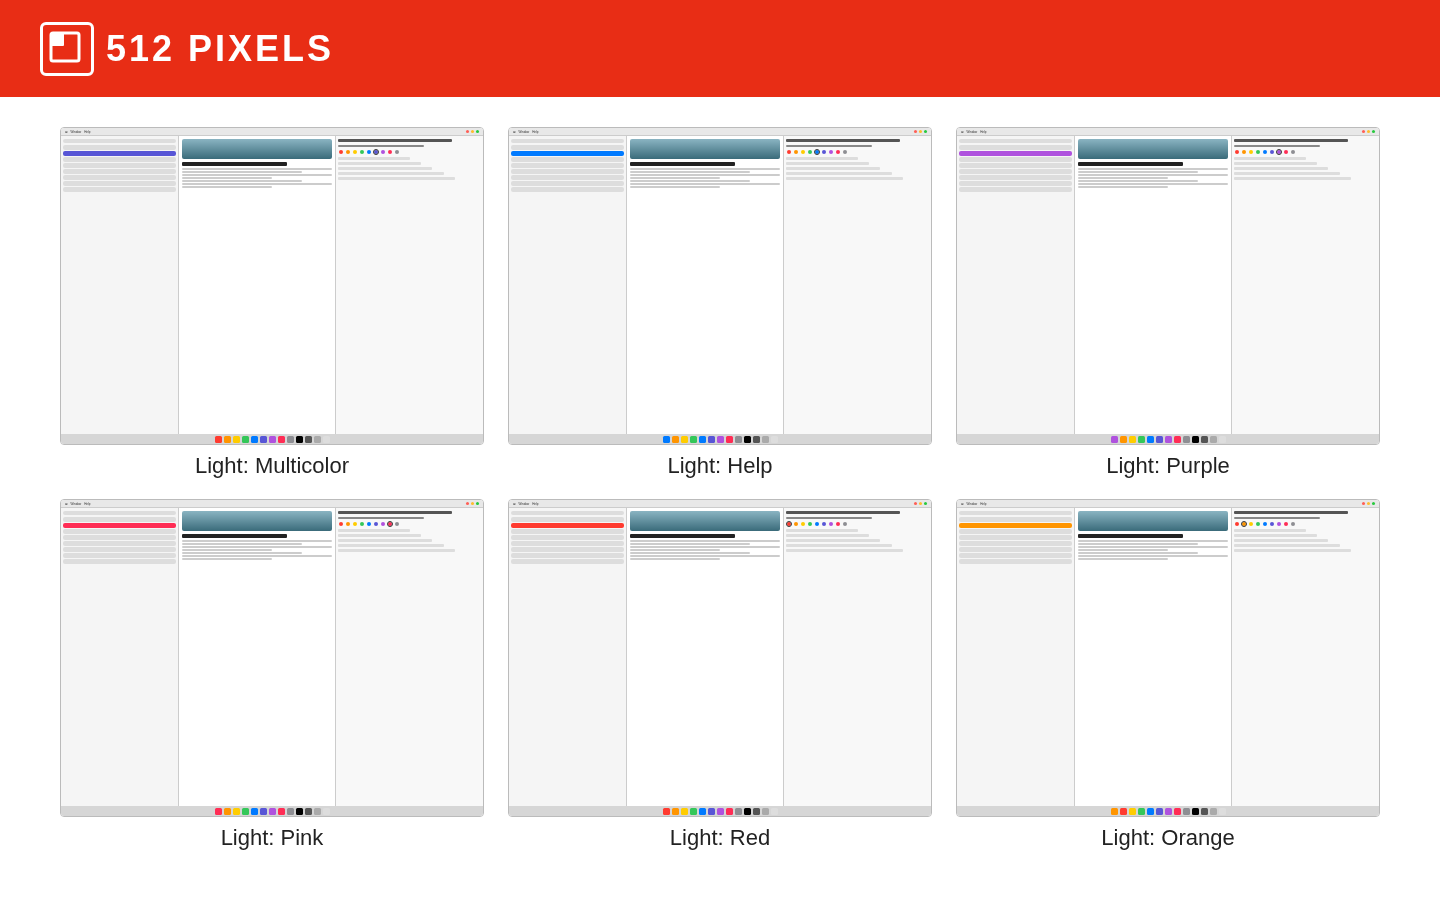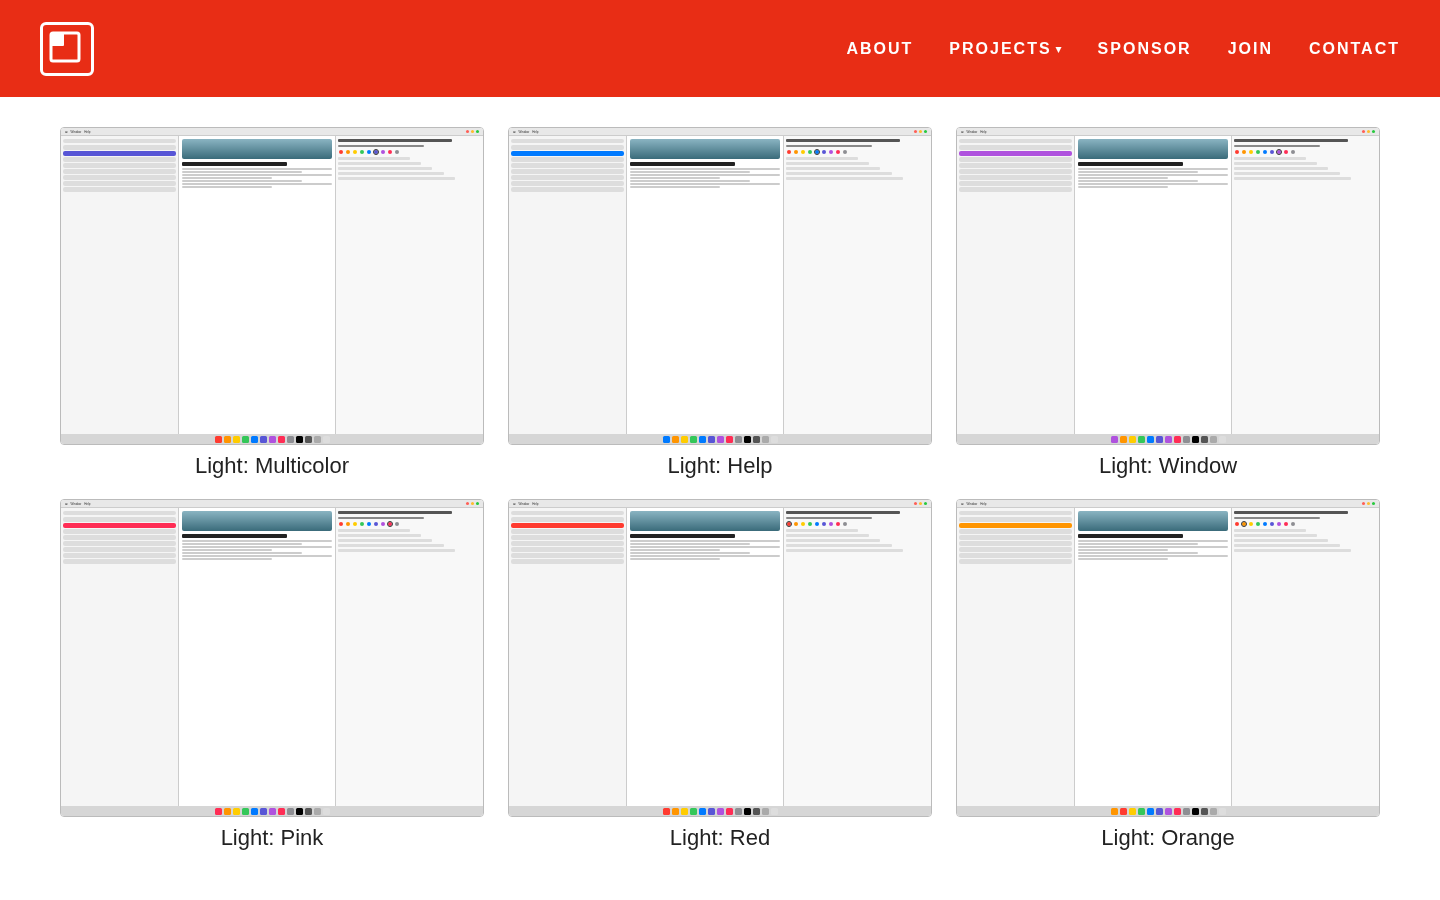--- a/index.html
+++ b/index.html
@@ -202,31 +202,22 @@
 <body>
 
 <header class="header">
   <div class="logo-area">
     <div class="logo-icon">
       <svg viewBox="0 0 36 36" fill="none" xmlns="http://www.w3.org/2000/svg">
         <rect x="2" y="2" width="28" height="28" rx="2" stroke="white" stroke-width="3" fill="none"></rect>
         <rect x="2" y="2" width="13" height="13" rx="1" fill="white"></rect>
       </svg>
     </div>
+    <span class="logo-text">512 PIXELS</span>
   </div>
-  <nav class="nav">
-    <a href="#">ABOUT</a>
-    <div class="projects-item">
-      <a href="#">PROJECTS</a>
-      <span class="dropdown-arrow">▾</span>
-    </div>
-    <a href="#">SPONSOR</a>
-    <a href="#">JOIN</a>
-    <a href="#">CONTACT</a>
-  </nav>
 </header>
 
 <main class="main-content">
 
   <div class="screenshots-grid" id="screenshots-grid">
 
   <div class="screenshot-item">
         <div class="screenshot-thumb">
           <div class="mock-screen">
             <div class="mock-menubar">
@@ -445,21 +436,21 @@
               <div class="mock-dock-icon" style="background: rgb(175, 82, 222); border-radius: 1.5px;"></div>
               <div class="mock-dock-icon" style="background: rgb(255, 45, 85); border-radius: 1.5px;"></div>
               <div class="mock-dock-icon" style="background: rgb(142, 142, 147); border-radius: 1.5px;"></div>
               <div class="mock-dock-icon" style="background: rgb(0, 0, 0); border-radius: 1.5px;"></div>
               <div class="mock-dock-icon" style="background: rgb(85, 85, 85); border-radius: 1.5px;"></div>
               <div class="mock-dock-icon" style="background: rgb(170, 170, 170); border-radius: 1.5px;"></div>
               <div class="mock-dock-icon" style="background: rgb(221, 221, 221); border-radius: 1.5px;"></div>
             </div>
           </div>
         </div>
-        <div class="screenshot-label">Light: Window</div>
+        <div class="screenshot-label">Light: Purple</div>
       </div>
       <div class="screenshot-item">
         <div class="screenshot-thumb">
           <div class="mock-screen">
             <div class="mock-menubar">
               <span>⊞</span>
               <span>Window</span>
               <span>Help</span>
               <div style="display: flex; gap: 2px; margin-left: auto; align-items: center;">
                 <div style="width: 3px; height: 3px; border-radius: 50%; background: rgb(255, 95, 86);"></div>

